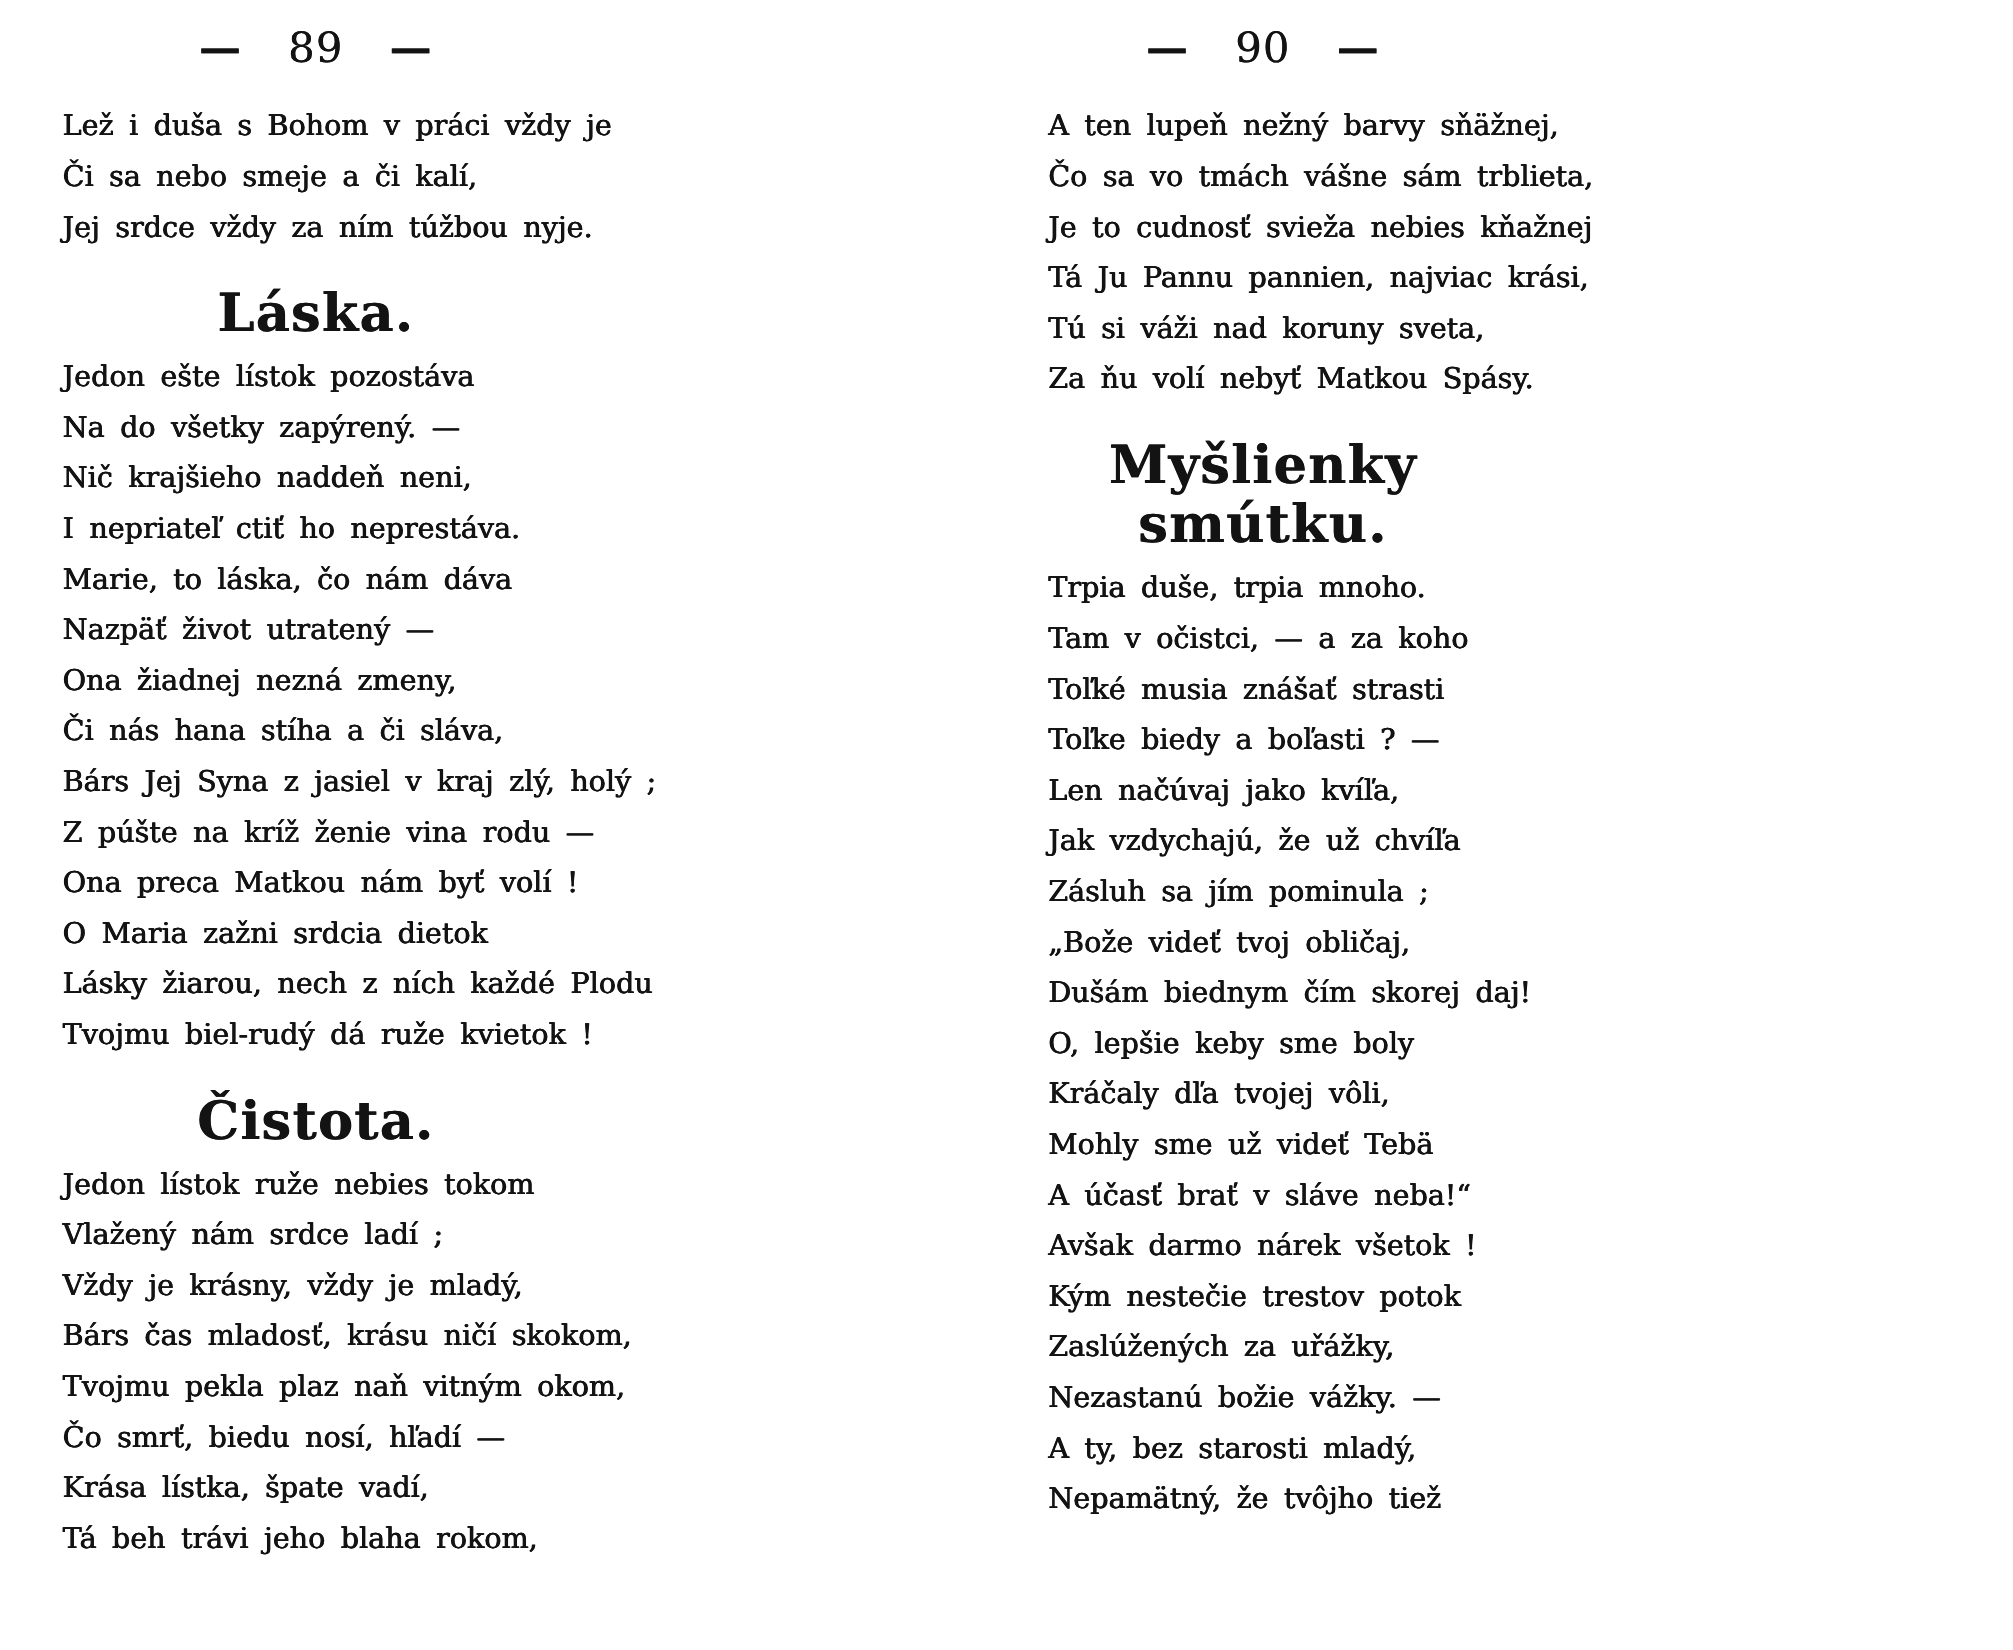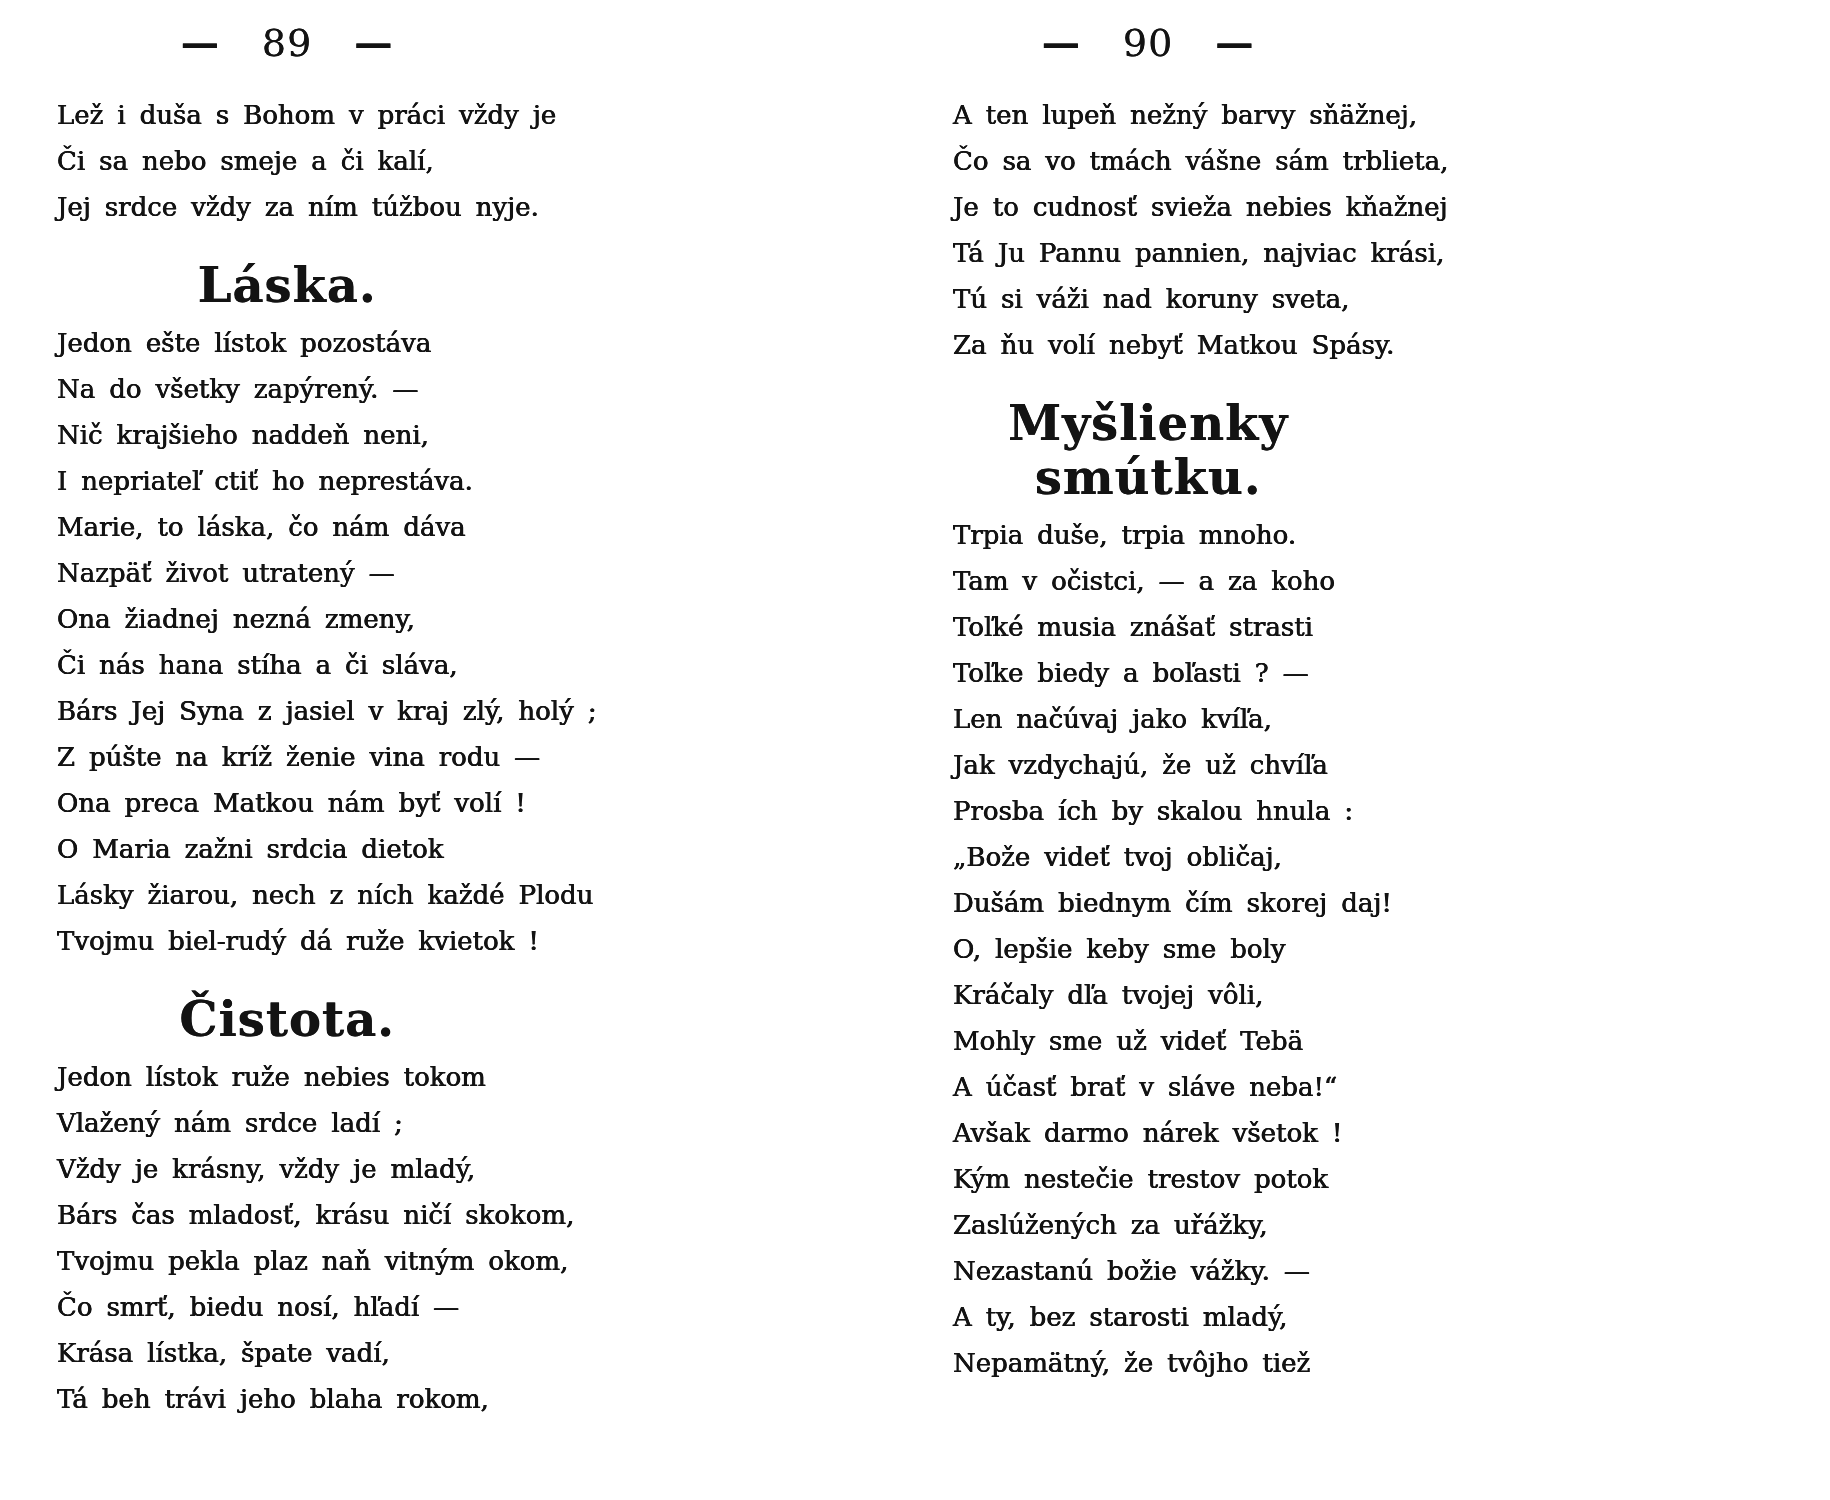--- a/index.html
+++ b/index.html
@@ -118,21 +118,21 @@
         <div class="line">Za ňu volí nebyť Matkou Spásy.</div>
       </div>
       <div class="section-title">Myšlienky smútku.</div>
       <div class="block poem">
         <div class="line">Trpia duše, trpia mnoho.</div>
         <div class="line">Tam v očistci, — a za koho</div>
         <div class="line">Toľké musia znášať strasti</div>
         <div class="line">Toľke biedy a boľasti ? —</div>
         <div class="line">Len načúvaj jako kvíľa,</div>
         <div class="line">Jak vzdychajú, že už chvíľa</div>
-        <div class="line">Prosba ích by skalou hnula :</div>
+        <div class="line">Zásluh sa jím pominula ;</div>
         <div class="line">„Bože videť tvoj obličaj,</div>
         <div class="line">Dušám biednym čím skorej daj!</div>
         <div class="line">O, lepšie keby sme boly</div>
         <div class="line">Kráčaly dľa tvojej vôli,</div>
         <div class="line">Mohly sme už videť Tebä</div>
         <div class="line">A účasť brať v sláve neba!“</div>
         <div class="line">Avšak darmo nárek všetok !</div>
         <div class="line">Kým nestečie trestov potok</div>
         <div class="line">Zaslúžených za uřážky,</div>
         <div class="line">Nezastanú božie vážky. —</div>

